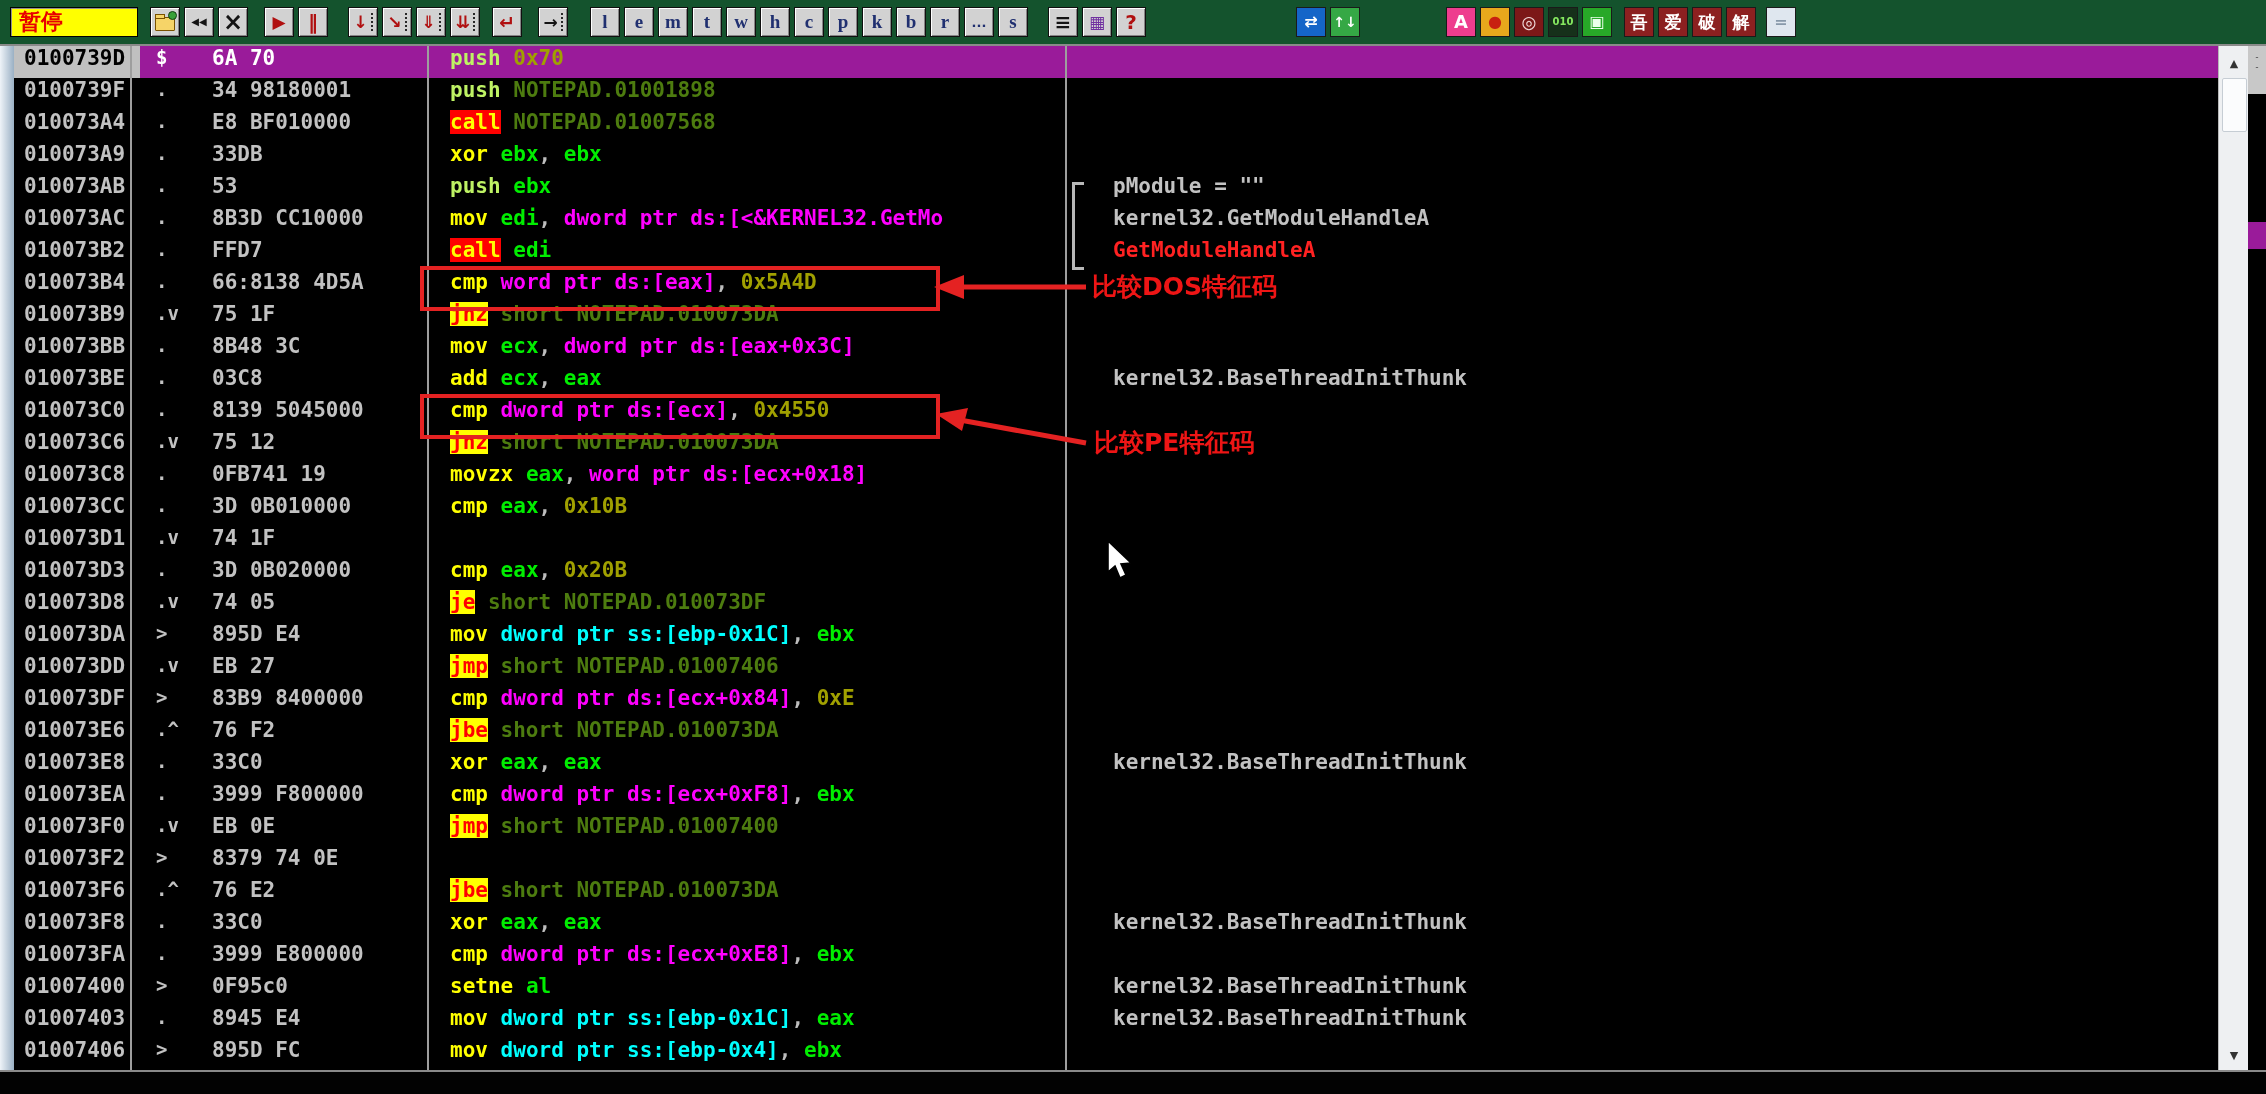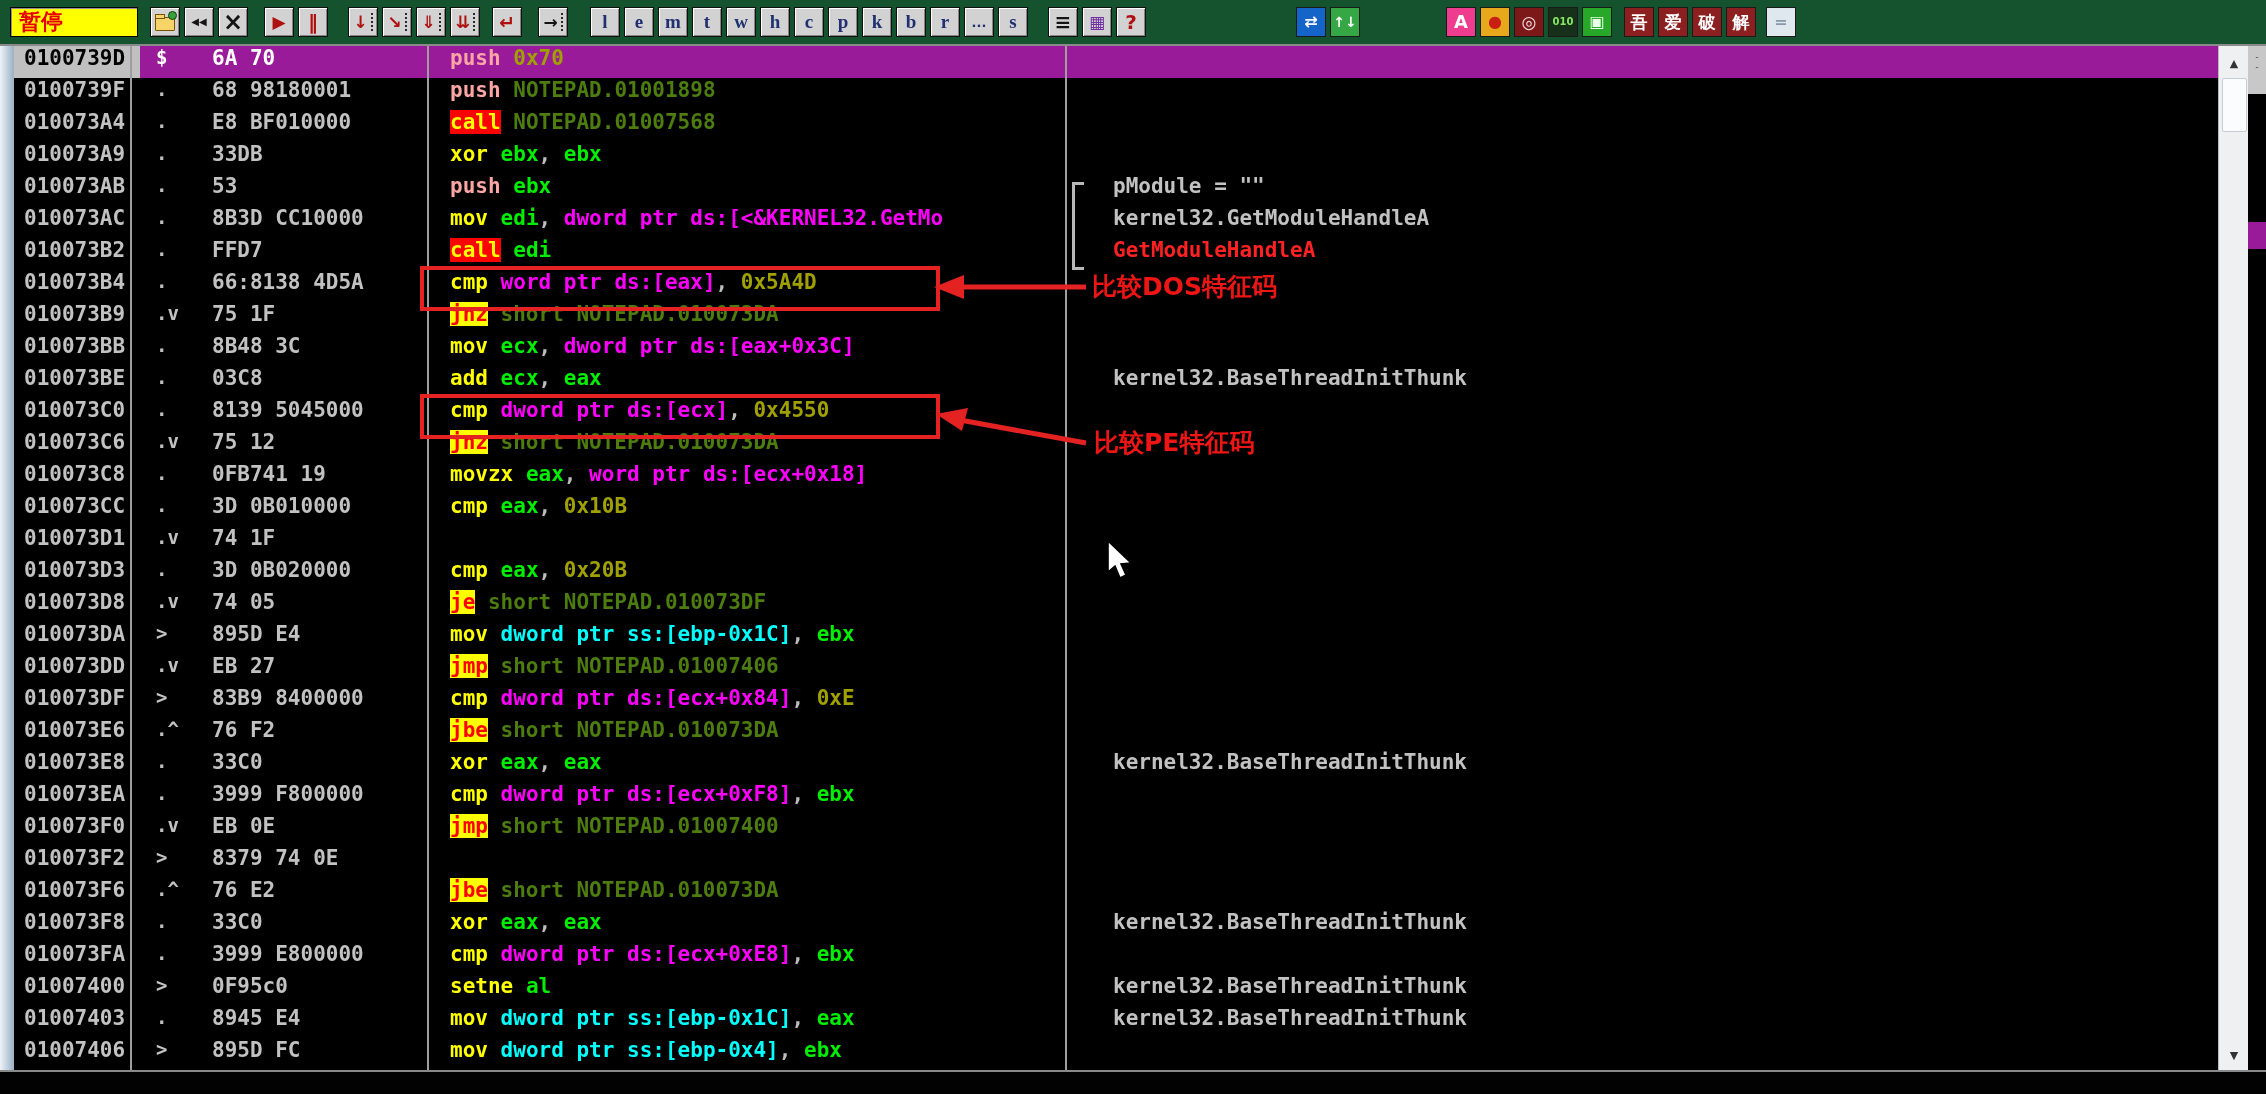--- a/index.html
+++ b/index.html
@@ -34,21 +34,21 @@
        font:bold 21px "DejaVu Sans Mono","Liberation Mono",monospace}
   .addr{width:116px;padding-left:10px;color:#c2c2c2;flex:none;overflow:hidden}
   .pre{width:56px;padding-left:16px;color:#c2c2c2;flex:none;font-size:19px}
   .bytes{width:227px;color:#c2c2c2;flex:none;overflow:hidden}
   .insn{width:638px;padding-left:11px;flex:none;overflow:hidden}
   .cmt{flex:1;padding-left:25px;overflow:hidden}
   .row.selected{background:#9a1b9a}
   .row.selected .addr{background:#c0c0c0;color:#000}
   .row.selected .pre,.row.selected .bytes{color:#fff}
   .t-mn{color:#ffff00}
-  .t-mnp{color:#fca5a5}
+  .t-mnp{color:#bef264}
   .t-mnc{background:#ff0000;color:#ffff00}
   .t-mnj{background:#ffff00;color:#ff0000}
   .t-reg{color:#00ee00}
   .t-mem{color:#ff00ff}
   .t-stk{color:#00ffff}
   .t-imm{color:#a0a000}
   .t-txt{color:#4d7c0f}
   .t-sep{color:#bdbdbd}
   .t-sp{color:#bdbdbd}
   .cgray{color:#c2c2c2}
@@ -156,21 +156,21 @@
       <div class="row selected">
         <span class="addr">0100739D</span>
         <span class="pre">$</span>
         <span class="bytes">6A 70</span>
         <span class="insn"><span class="t-mnp">push</span><span class="t-sp"> </span><span class="t-imm">0x70</span></span>
         <span class="cmt"></span>
       </div>
       <div class="row">
         <span class="addr">0100739F</span>
         <span class="pre">.</span>
-        <span class="bytes">68 98180001</span>
+        <span class="bytes">34 98180001</span>
         <span class="insn"><span class="t-mnp">push</span><span class="t-sp"> </span><span class="t-txt">NOTEPAD.01001898</span></span>
         <span class="cmt"></span>
       </div>
       <div class="row">
         <span class="addr">010073A4</span>
         <span class="pre">.</span>
         <span class="bytes">E8 BF010000</span>
         <span class="insn"><span class="t-mnc">call</span><span class="t-sp"> </span><span class="t-txt">NOTEPAD.01007568</span></span>
         <span class="cmt"></span>
       </div>

